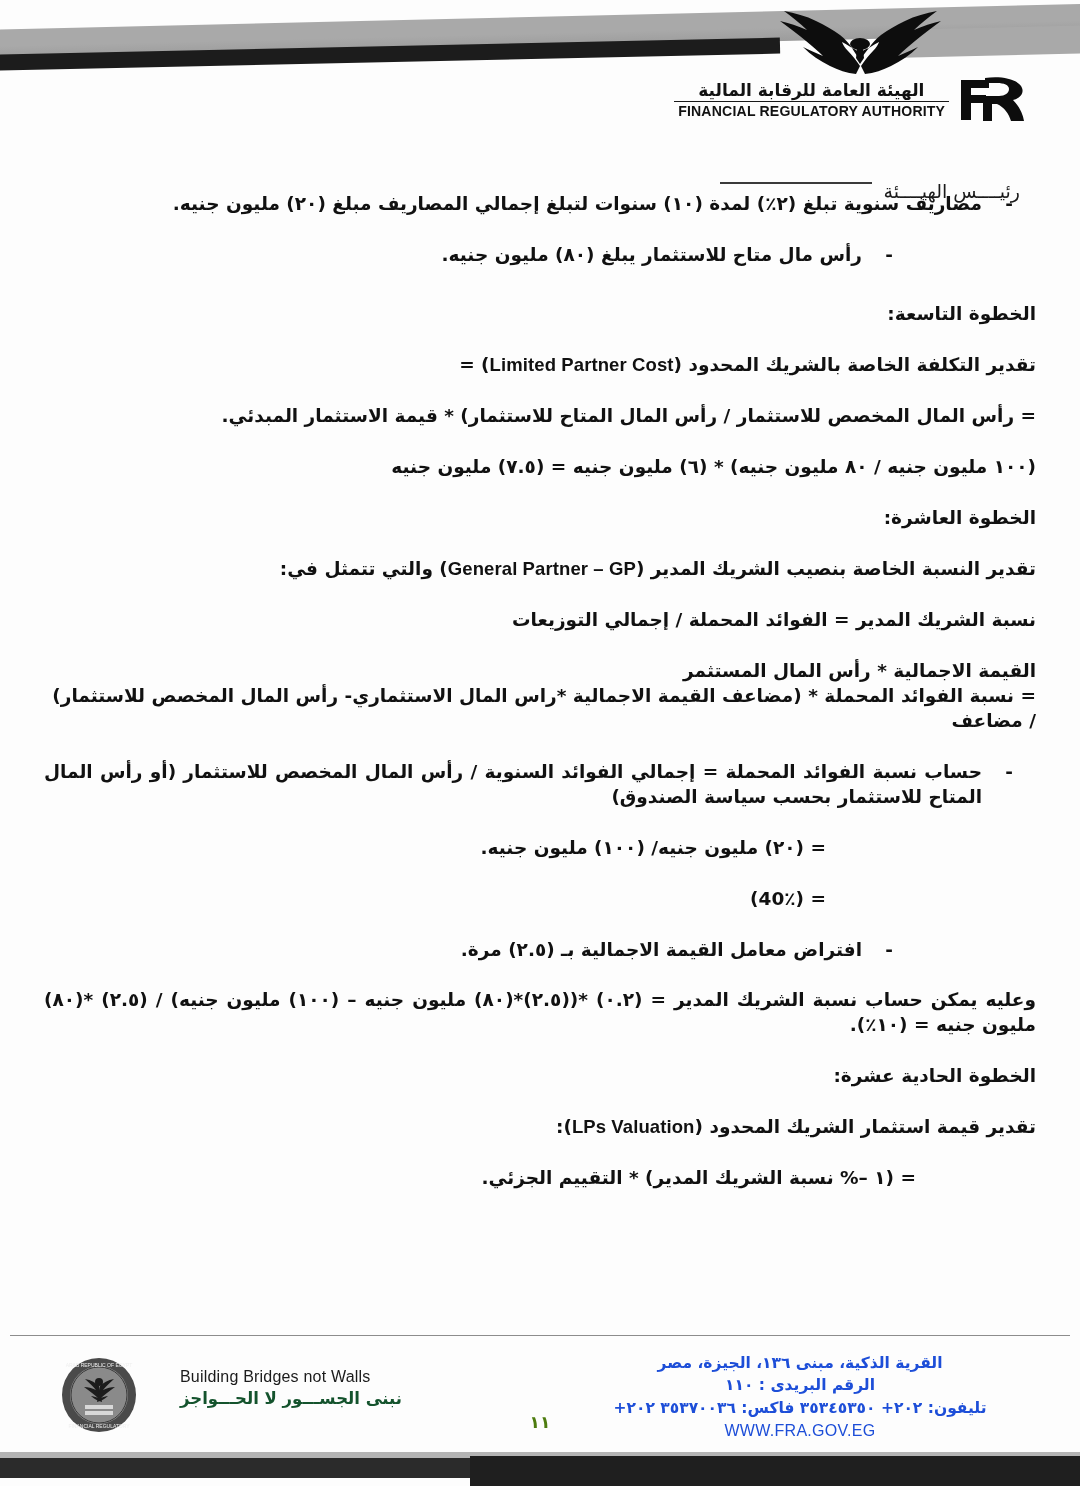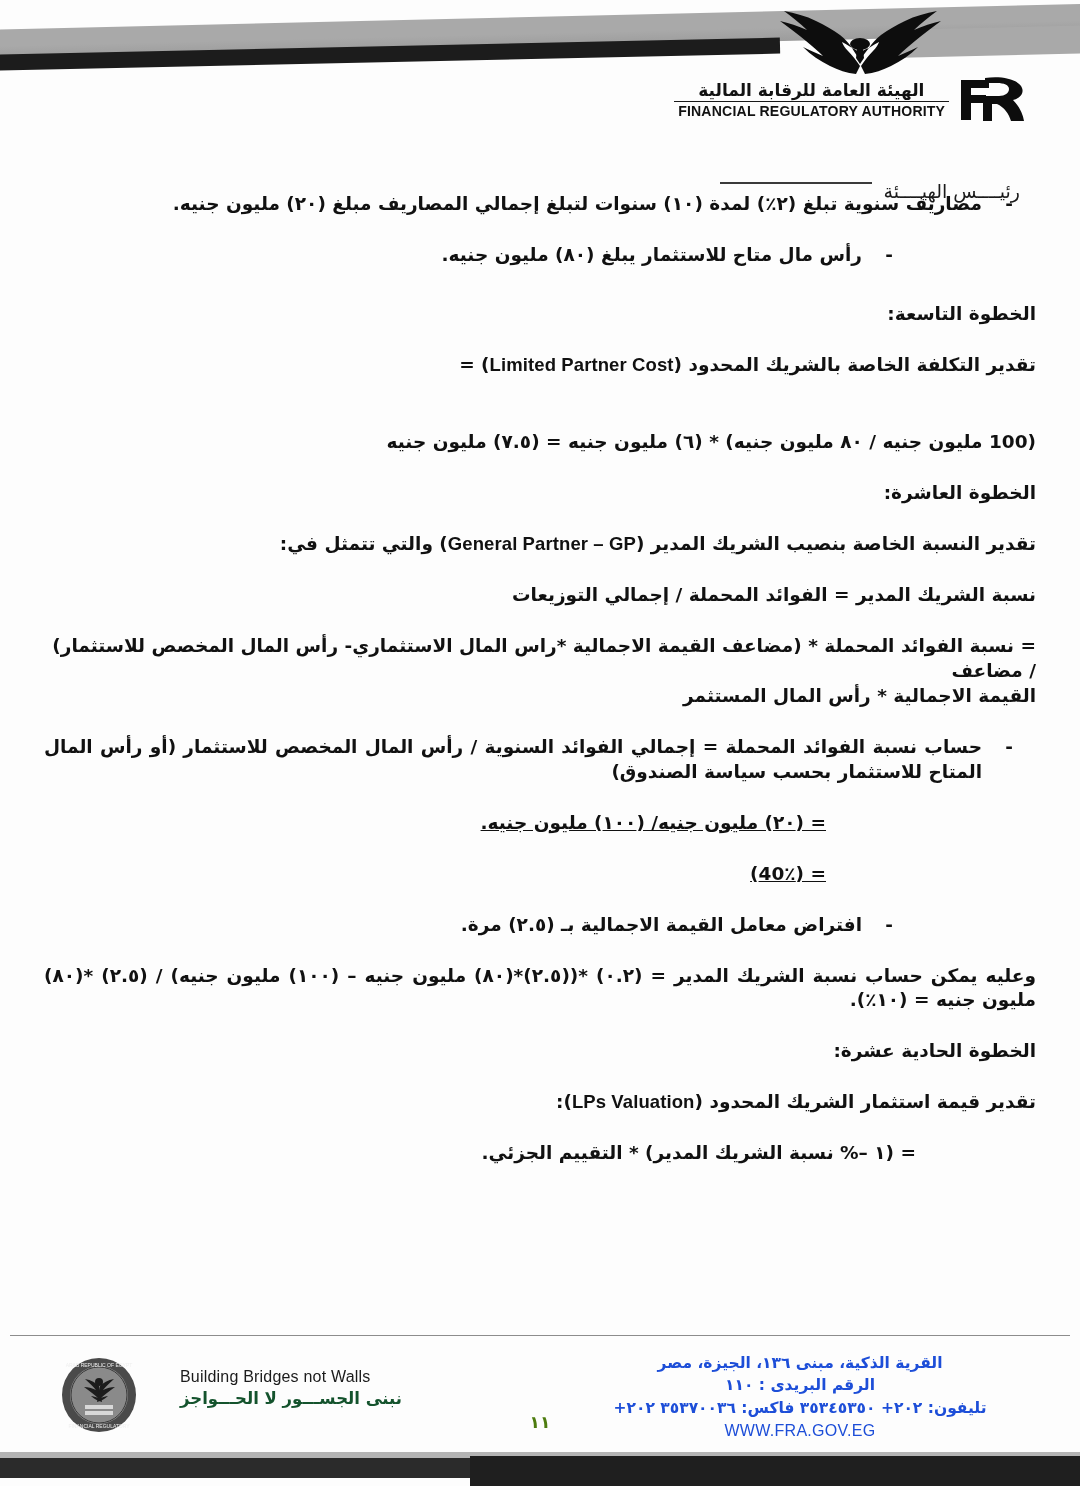--- a/index.html
+++ b/index.html
@@ -197,21 +197,21 @@
     line-height: 1.35;
     color: #111;
   }
   .bullet-body {
     flex: 1 1 auto;
   }
   .t-right { text-align: right; }
   .t-justify { text-align: justify; text-align-last: right; }
 
   .indent-r { padding-right: 60px; }
-  .shift-a { padding-right: 210px; text-decoration: underline; }
+  .shift-a { padding-right: 210px; }
   .shift-b { padding-right: 120px; }
 
   .lat {
     font-family: "Liberation Sans", sans-serif;
     font-weight: 700;
     letter-spacing: 0.1px;
   }
 
   
   .footer-rule {
@@ -354,41 +354,42 @@
     <div class="gap-lg"></div>
 
     <div class="ln t-right">الخطوة التاسعة:</div>
 
     <div class="gap-md"></div>
 
     <div class="ln t-right"><span>تقدير التكلفة الخاصة بالشريك المحدود (</span><span class="lat">Limited Partner Cost</span><span>) =</span></div>
 
     <div class="gap-md"></div>
 
-
-    <div class="gap-md"></div>
-
-    <div class="ln t-right">(100 مليون جنيه / ٨٠ مليون جنيه) * (٦) مليون جنيه = (٧.٥) مليون جنيه</div>
+    <div class="ln t-right">= رأس المال المخصص للاستثمار / رأس المال المتاح للاستثمار) * قيمة الاستثمار المبدئي.</div>
+
+    <div class="gap-md"></div>
+
+    <div class="ln t-right">(١٠٠ مليون جنيه / ٨٠ مليون جنيه) * (٦) مليون جنيه = (٧.٥) مليون جنيه</div>
 
     <div class="gap-md"></div>
 
     <div class="ln t-right">الخطوة العاشرة:</div>
 
     <div class="gap-md"></div>
 
     <div class="ln t-right"><span>تقدير النسبة الخاصة بنصيب الشريك المدير  (</span><span class="lat">General Partner – GP</span><span>) والتي تتمثل في:</span></div>
 
     <div class="gap-md"></div>
 
     <div class="ln t-right">نسبة الشريك المدير = الفوائد المحملة / إجمالي التوزيعات</div>
 
     <div class="gap-md"></div>
 
+    <div class="ln t-right">القيمة الاجمالية * رأس المال المستثمر</div>
     <div class="ln t-right">= نسبة الفوائد المحملة * (مضاعف القيمة الاجمالية *راس المال الاستثماري- رأس المال المخصص للاستثمار) / مضاعف</div>
-    <div class="ln t-right">القيمة الاجمالية * رأس المال المستثمر</div>
 
     <div class="gap-md"></div>
 
     <div class="bullet-row">
       <div class="bullet-dash">-</div>
       <div class="bullet-body ln t-justify">حساب نسبة الفوائد المحملة = إجمالي الفوائد السنوية / رأس المال المخصص للاستثمار (أو رأس المال المتاح للاستثمار بحسب سياسة الصندوق)</div>
     </div>
 
     <div class="gap-md"></div>
 

